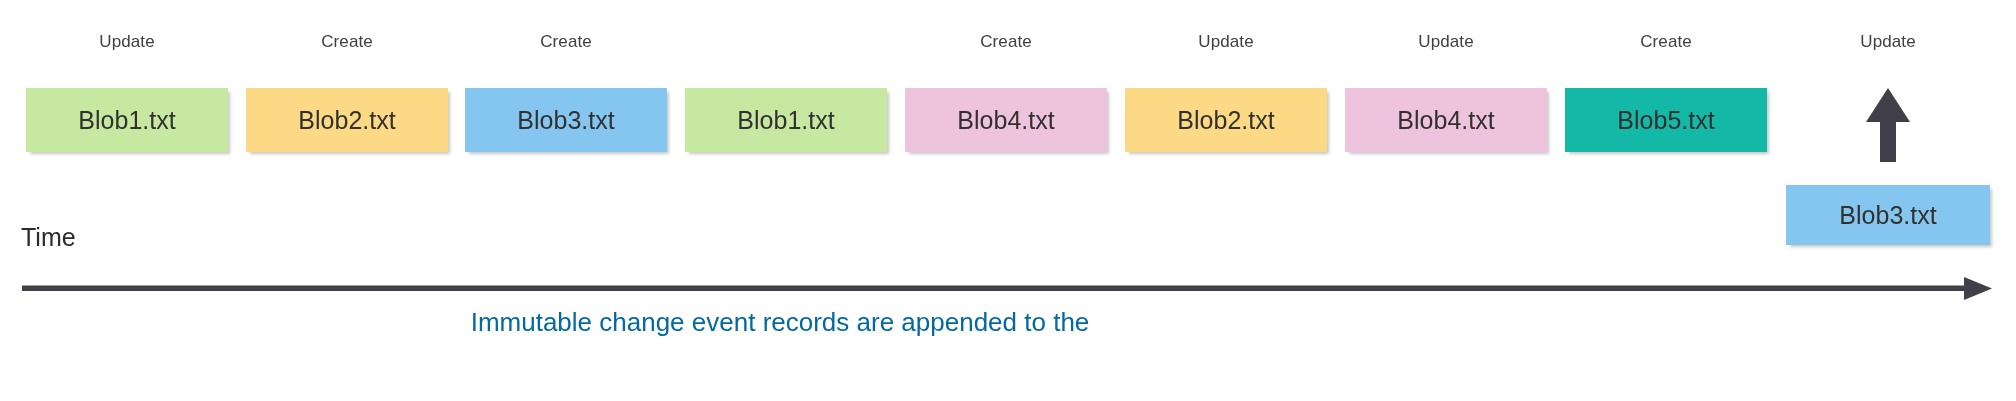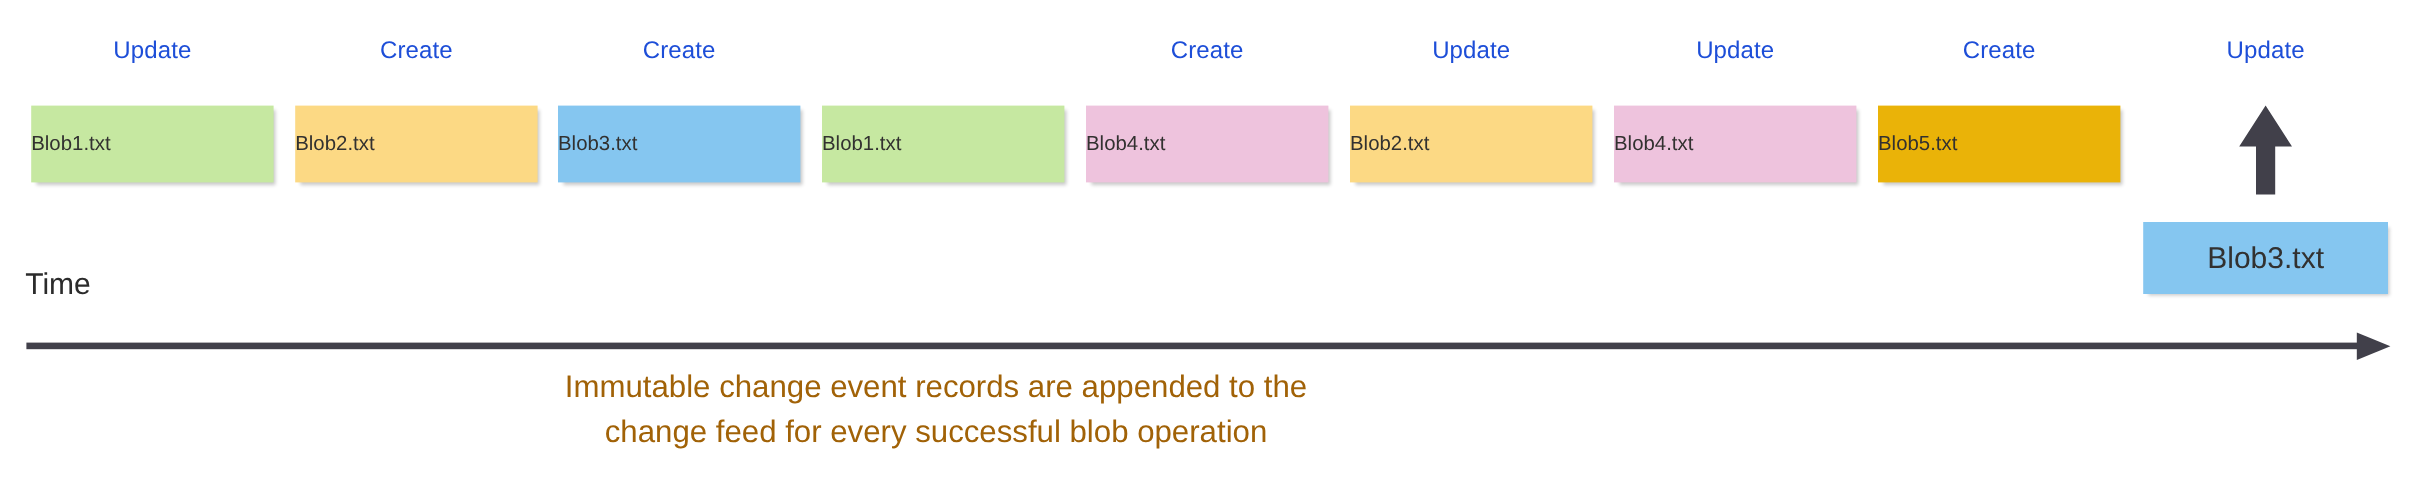--- a/index.html
+++ b/index.html
@@ -30,37 +30,37 @@
     top: 0;
     width: 202px;
     height: 160px;
   }
   .op-label {
     position: absolute;
     top: 26px;
     left: 0;
     width: 202px;
     text-align: center;
-    font-size: 20px;
+    font-size: 17px;
     line-height: 32px;
-    color: #1d4ed8;
+    color: #404040;
     white-space: nowrap;
     letter-spacing: 0.1px;
   }
   .blob-box {
     position: absolute;
     top: 88px;
     left: 0;
     width: 202px;
     height: 64px;
     box-sizing: border-box;
     display: flex;
     align-items: center;
-    justify-content: flex-start;
-    font-size: 17px;
+    justify-content: center;
+    font-size: 25px;
     line-height: 30px;
     color: #323130;
     box-shadow: 3px 3px 3px -1px rgba(0,0,0,0.22);
     white-space: nowrap;
   }
 
   
   .final-col {
     position: absolute;
     top: 0;
@@ -118,31 +118,31 @@
 
   
   .caption {
     position: absolute;
     left: 380px;
     top: 304px;
     width: 800px;
     text-align: center;
     font-size: 26px;
     line-height: 37px;
-    color: #a16207;
+    color: #0369a1;
   }
   .caption span { display: block; }
 </style>
 </head>
 <body>
 
 <div id="stage">
     <div class="event-col" style="left: 1565px;">
       <div class="op-label">Create</div>
-      <div class="blob-box" style="background: #eab308;">
+      <div class="blob-box" style="background: #14b8a6;">
         <span>Blob5.txt</span>
       </div>
     </div>
     <div class="event-col" style="left: 1345px;">
       <div class="op-label">Update</div>
       <div class="blob-box" style="background: rgb(238, 195, 221);">
         <span>Blob4.txt</span>
       </div>
     </div>
     <div class="event-col" style="left: 1125px;">
@@ -199,16 +199,15 @@
 
   <div class="time-axis">
     <svg width="1980" height="36" viewBox="0 0 1980 36" xmlns="http://www.w3.org/2000/svg">
       <rect x="4" y="13.5" width="1944" height="5.5" fill="#41404a"></rect>
       <path d="M1946 5 L1974 16.5 L1946 28 Z" fill="#41404a"></path>
     </svg>
   </div>
 
   <div class="caption">
     <span>Immutable change event records are appended to the</span>
-    <span>change feed for every successful blob operation</span>
   </div>
 
 </div>
 
 </body></html>

